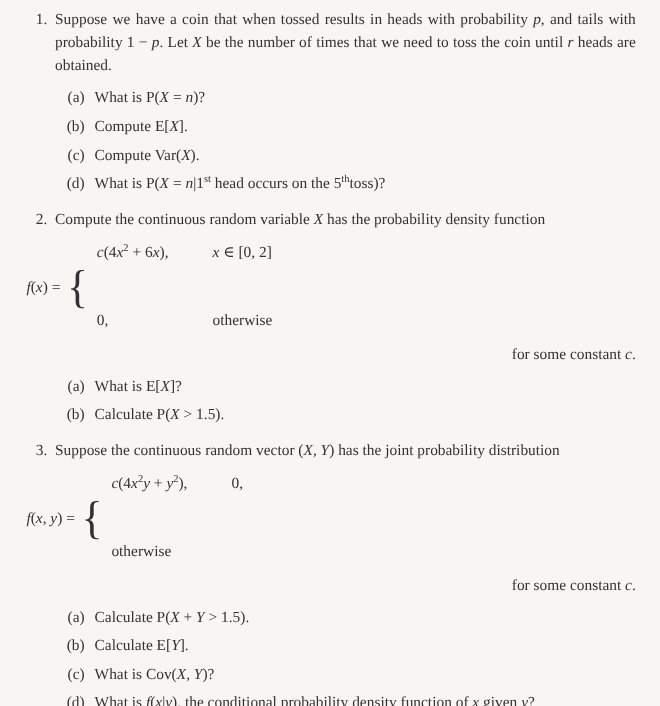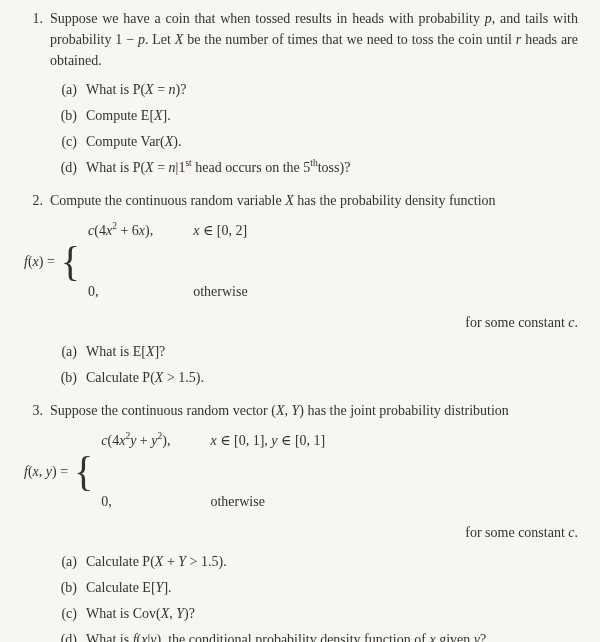--- a/index.html
+++ b/index.html
@@ -141,21 +141,20 @@
   <section class="problem">
     <div class="prow">
       <span class="pnum">3.</span>
       <p class="intro"><span>Suppose the continuous random vector (</span><span class="it">X</span><span>, </span><span class="it">Y</span><span>) has the joint probability distribution</span></p>
     </div>
     <div class="formula">
       <span class="flhs"><span class="it">f</span><span>(</span><span class="it">x</span><span>, </span><span class="it">y</span><span>) =</span></span>
       <span class="brace">{</span>
       <div class="cases">
         <span><span class="it">c</span><span>(4</span><span class="it">x</span><span class="sup">2</span><span class="it">y</span><span> + </span><span class="it">y</span><span class="sup">2</span><span>),</span></span>
-        <span><span class="it">x</span><span> ∈ [0, 1], </span><span class="it">y</span><span> ∈ [0, 1]</span></span>
         <span><span>0,</span></span>
         <span><span>otherwise</span></span>
       </div>
     </div>
     <p class="outro"><span>for some constant </span><span class="it">c</span><span>.</span></p>
     <div class="subs">
       <div class="sub">
         <span class="slabel">(a)</span>
         <span class="stext"><span>Calculate P(</span><span class="it">X</span><span> + </span><span class="it">Y</span><span> &gt; 1.5).</span></span>
       </div>

